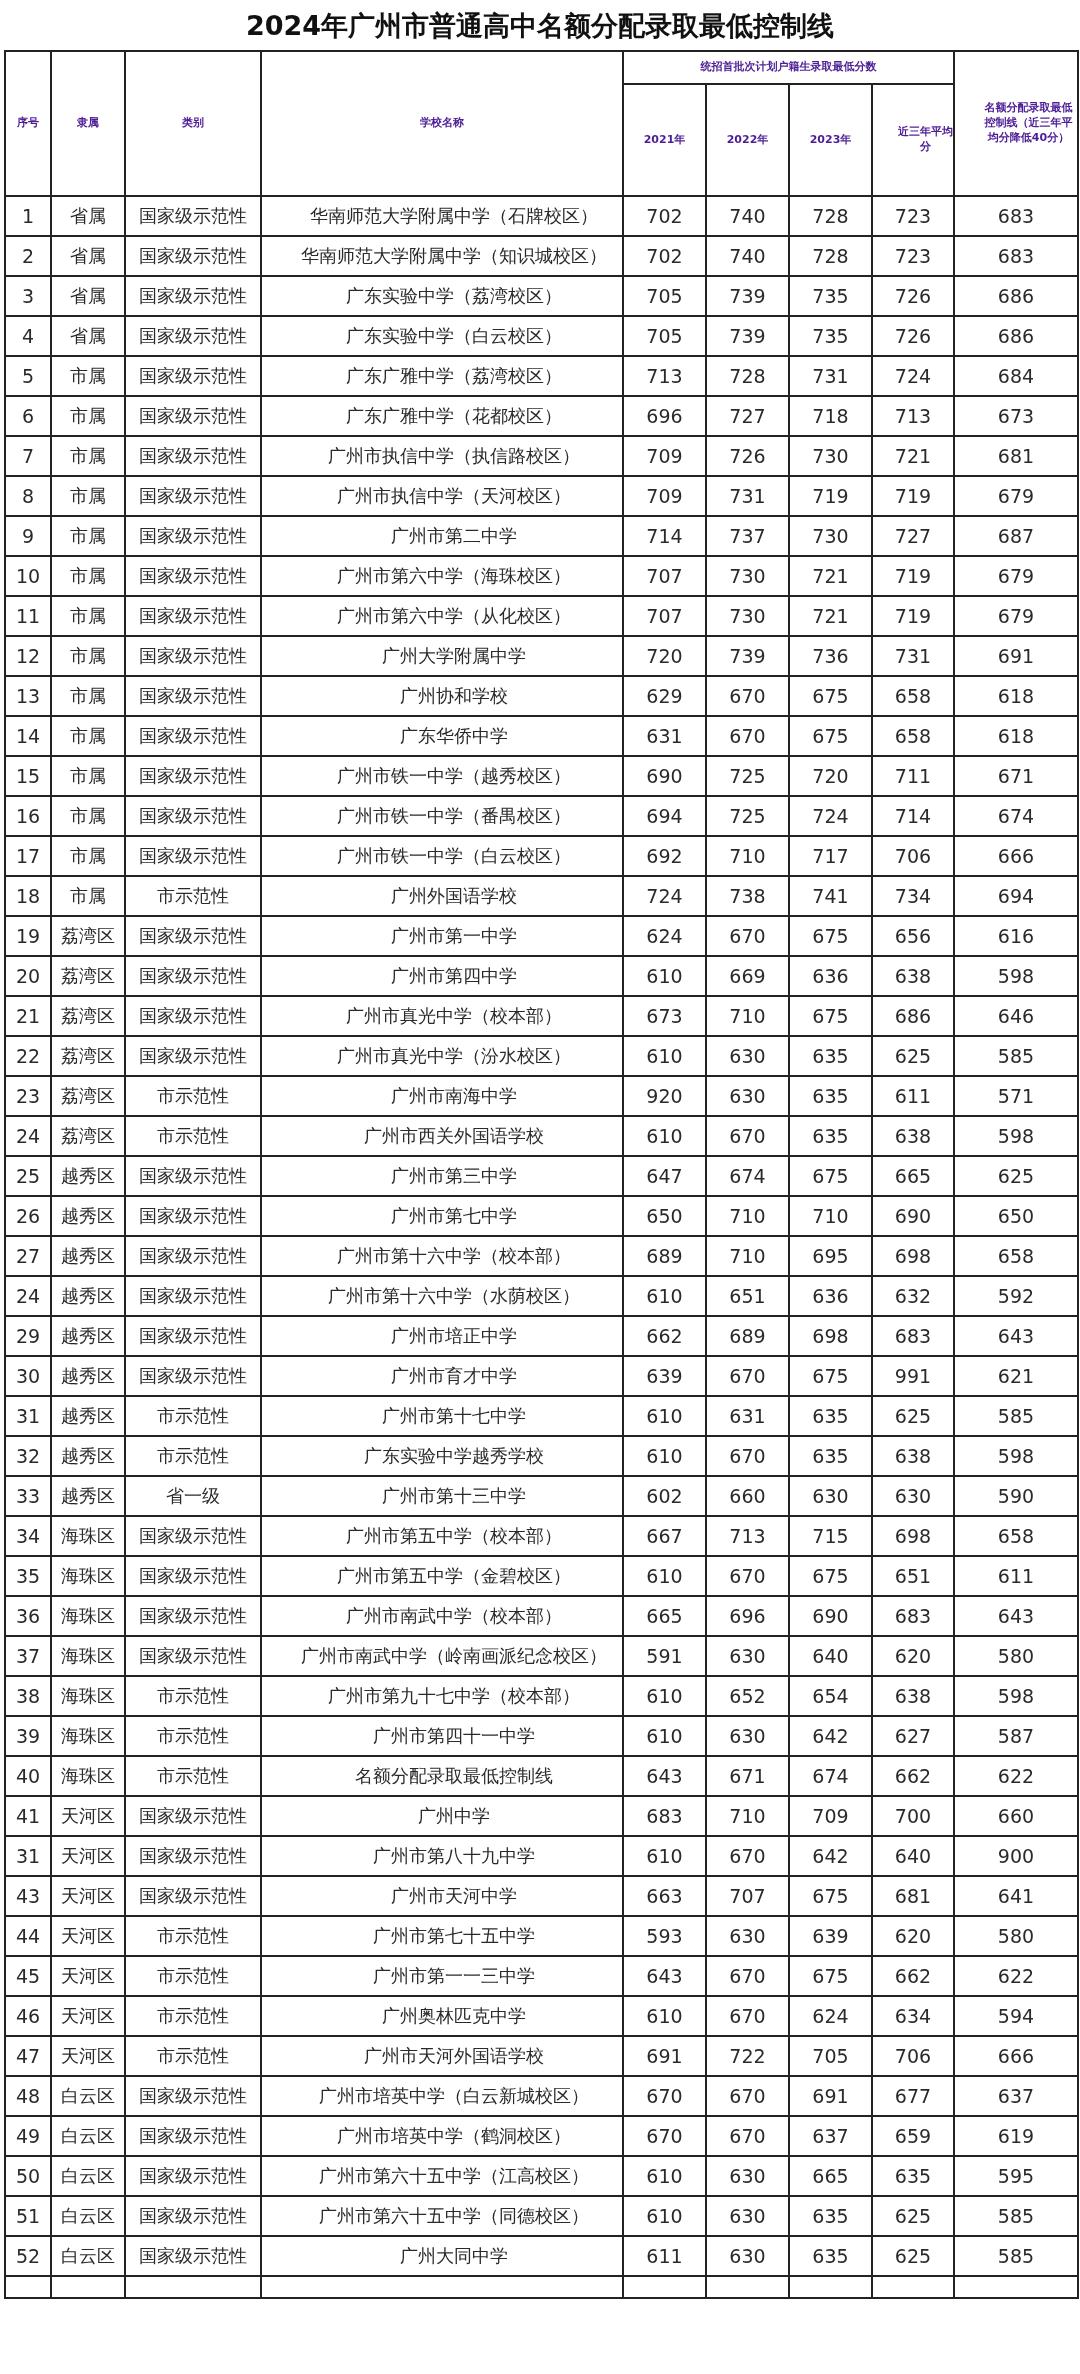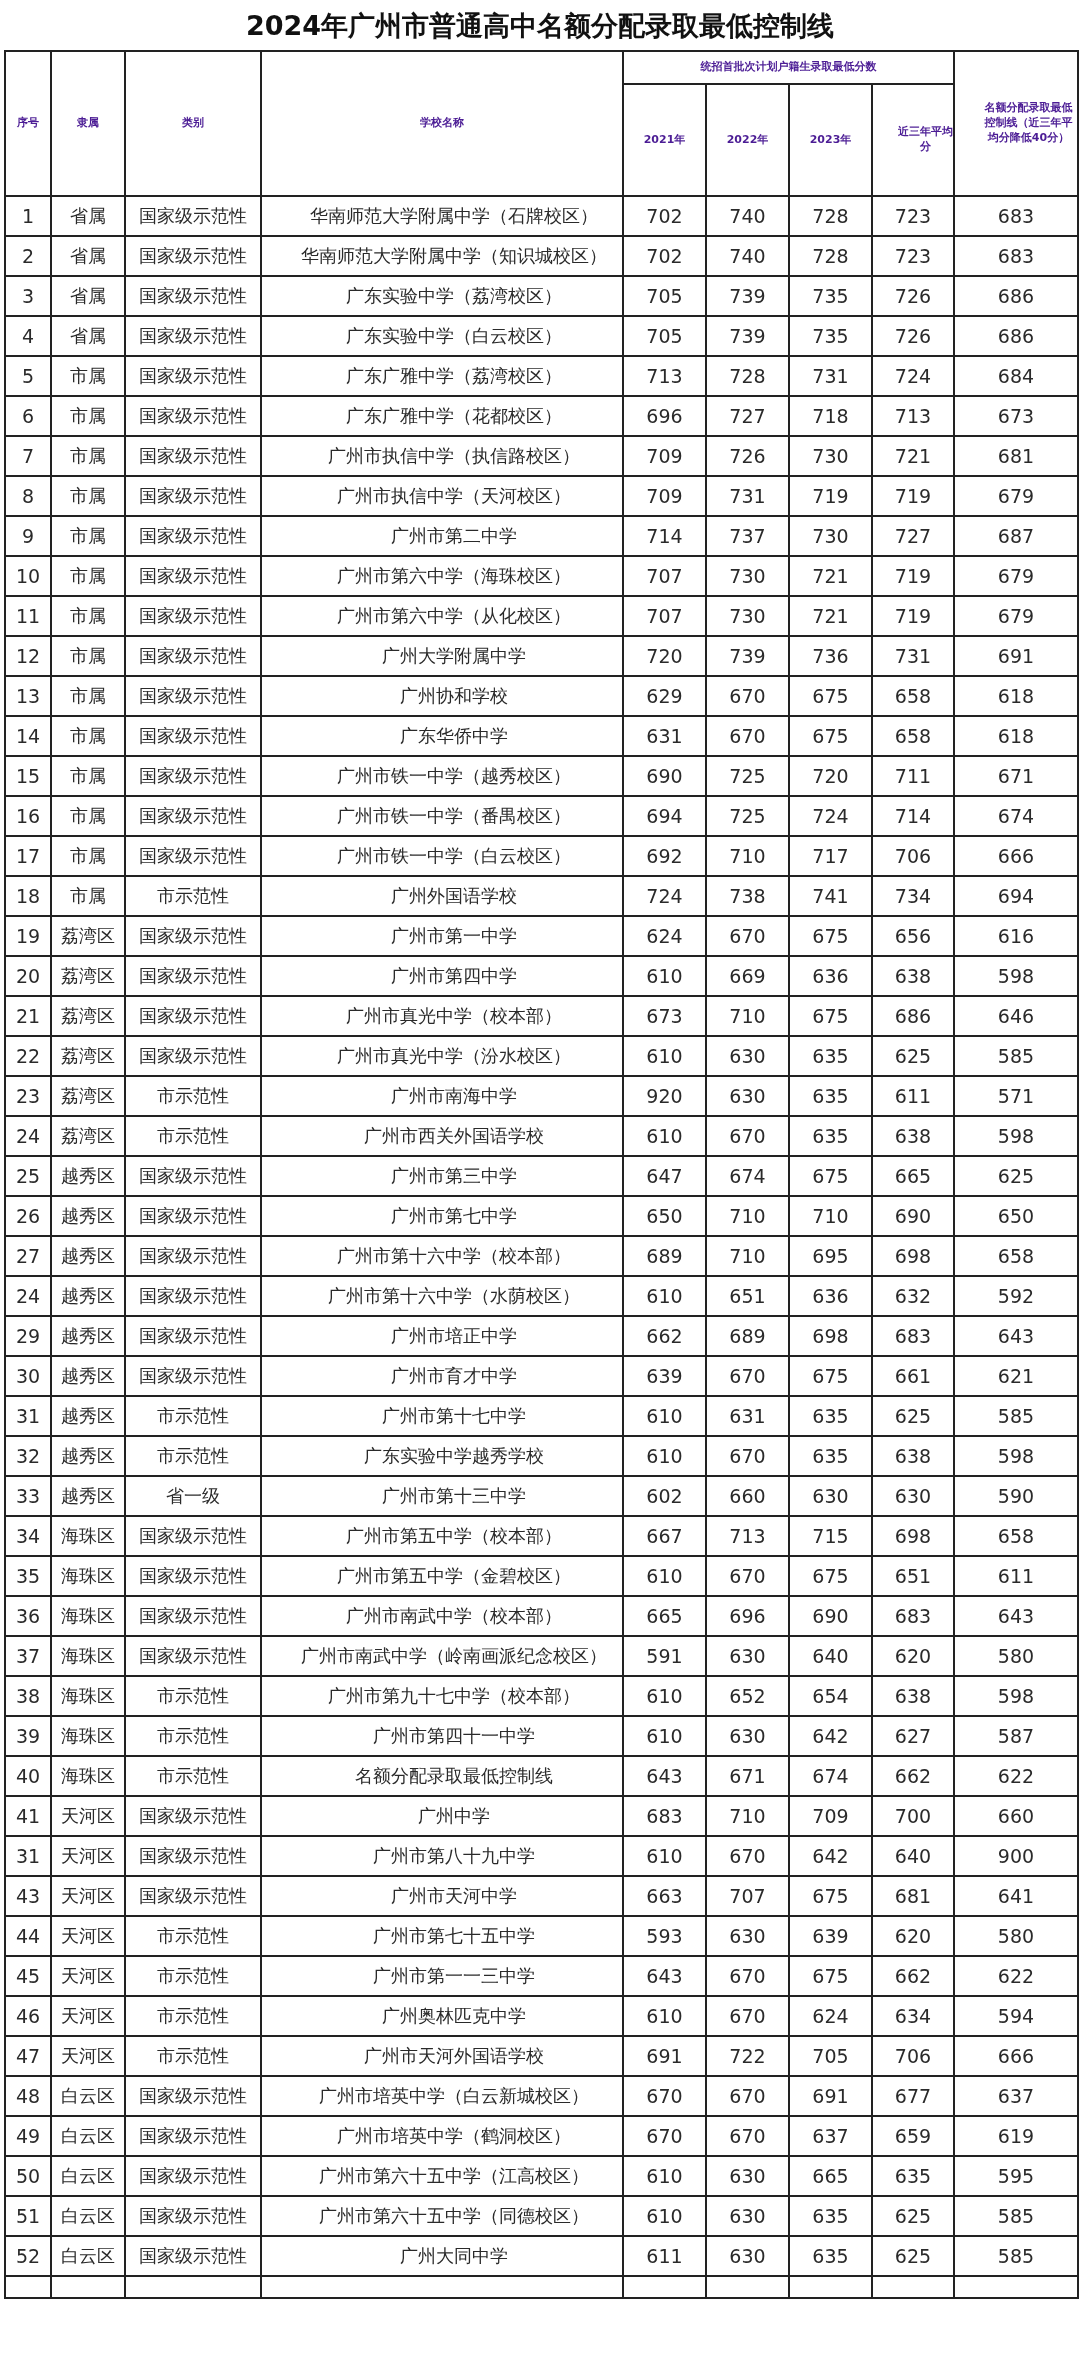--- a/index.html
+++ b/index.html
@@ -397,21 +397,21 @@
         <td class="num">643</td>
       </tr>
       <tr>
         <td class="num">30</td>
         <td>越秀区</td>
         <td>国家级示范性</td>
         <td class="name">广州市育才中学</td>
         <td class="num">639</td>
         <td class="num">670</td>
         <td class="num">675</td>
-        <td class="num">661</td>
+        <td class="num">991</td>
         <td class="num">621</td>
       </tr>
       <tr>
         <td class="num">31</td>
         <td>越秀区</td>
         <td>市示范性</td>
         <td class="name">广州市第十七中学</td>
         <td class="num">610</td>
         <td class="num">631</td>
         <td class="num">635</td>

